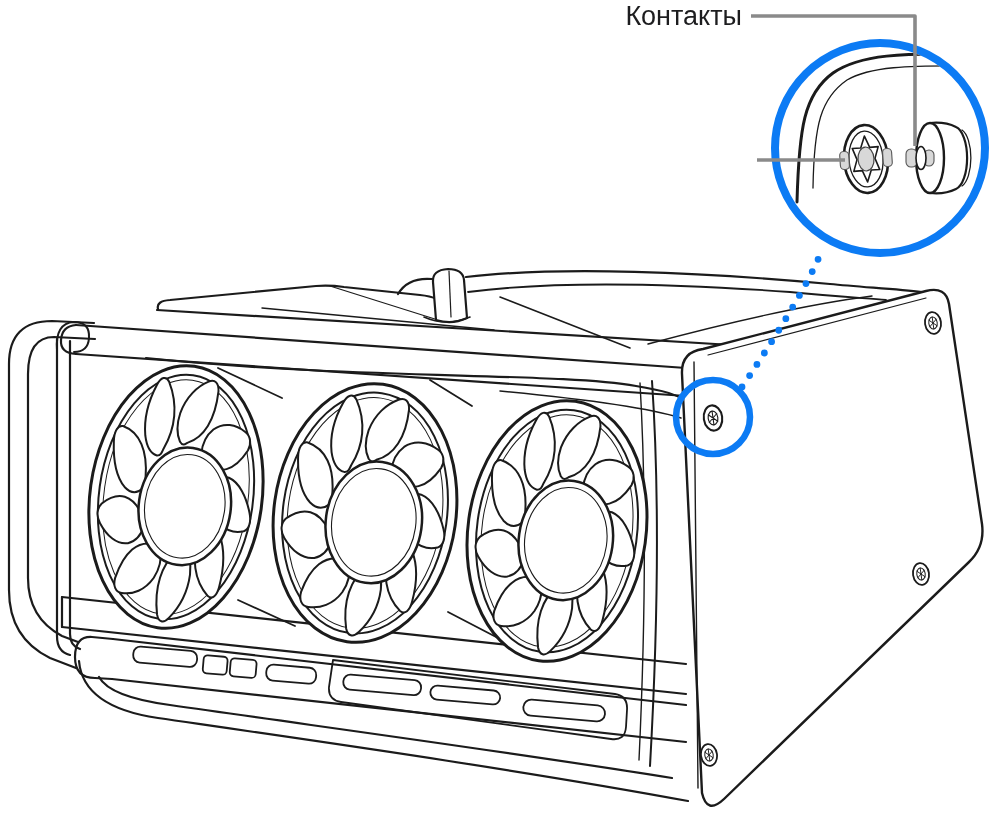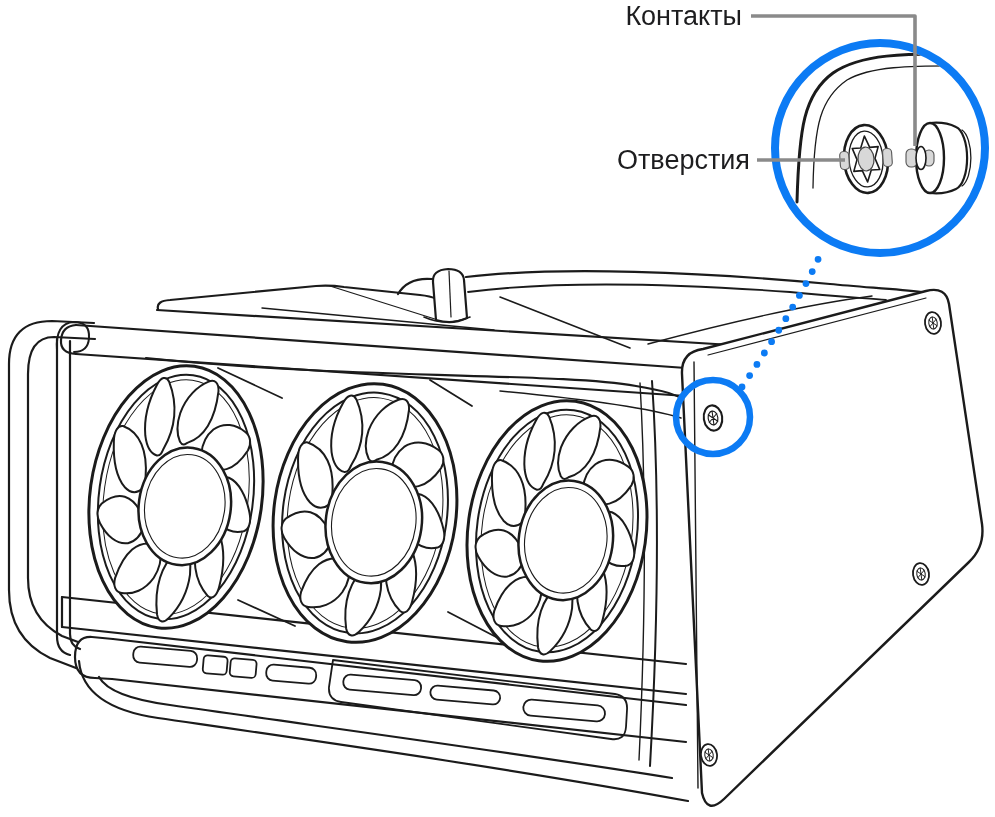--- a/index.html
+++ b/index.html
@@ -211,15 +211,14 @@
 
     <g stroke-width="3.6" stroke-linecap="butt" style="stroke:var(--leader-gray,#8A8A8A)">
       <path d="M 751,16 L 915,16 L 915,146"></path>
       <path d="M 757,160 L 845,160"></path>
     </g>
   </g>
 </svg>
 
 <div class="label" style="top:1px;right:253px">Контакты</div>
 
-<div class="label" style="top:145px;right:245px">Отверстия</div>
 
 </div>
 
 </body></html>

